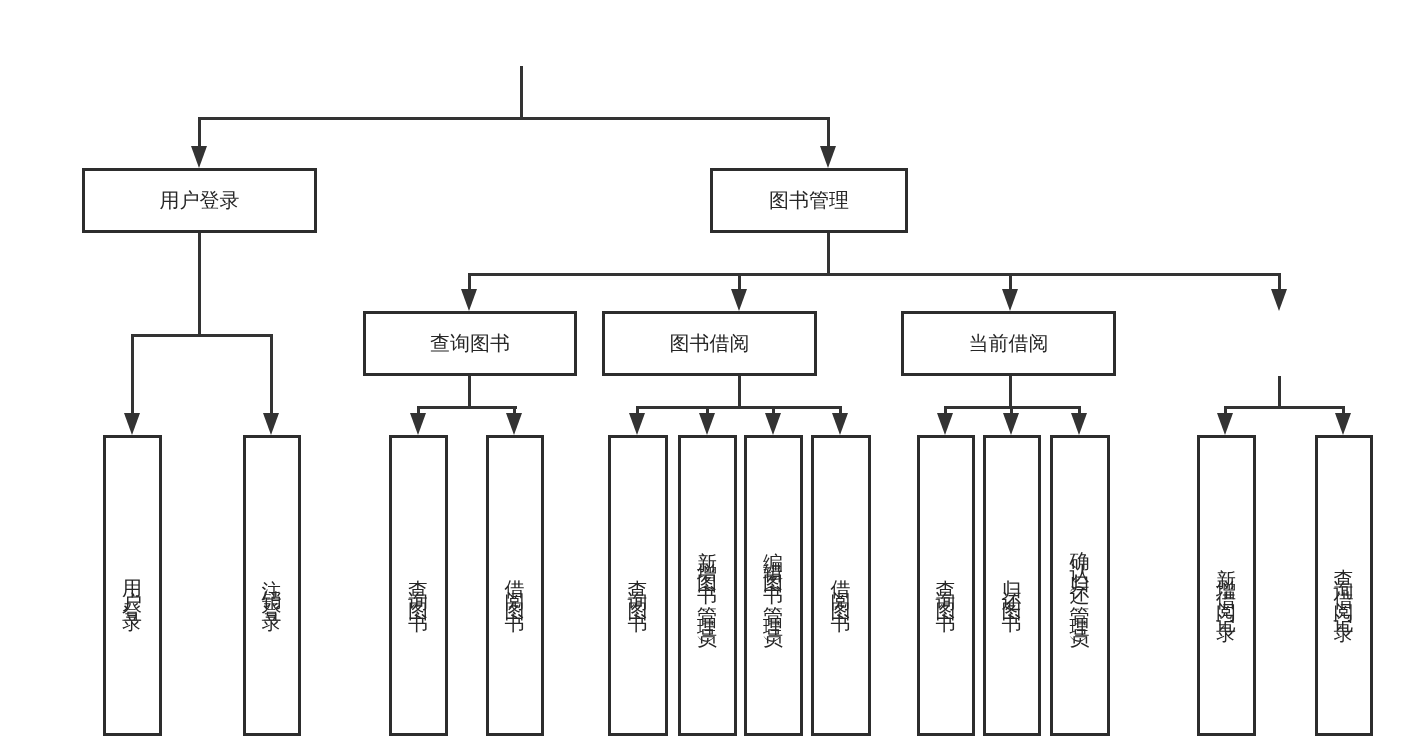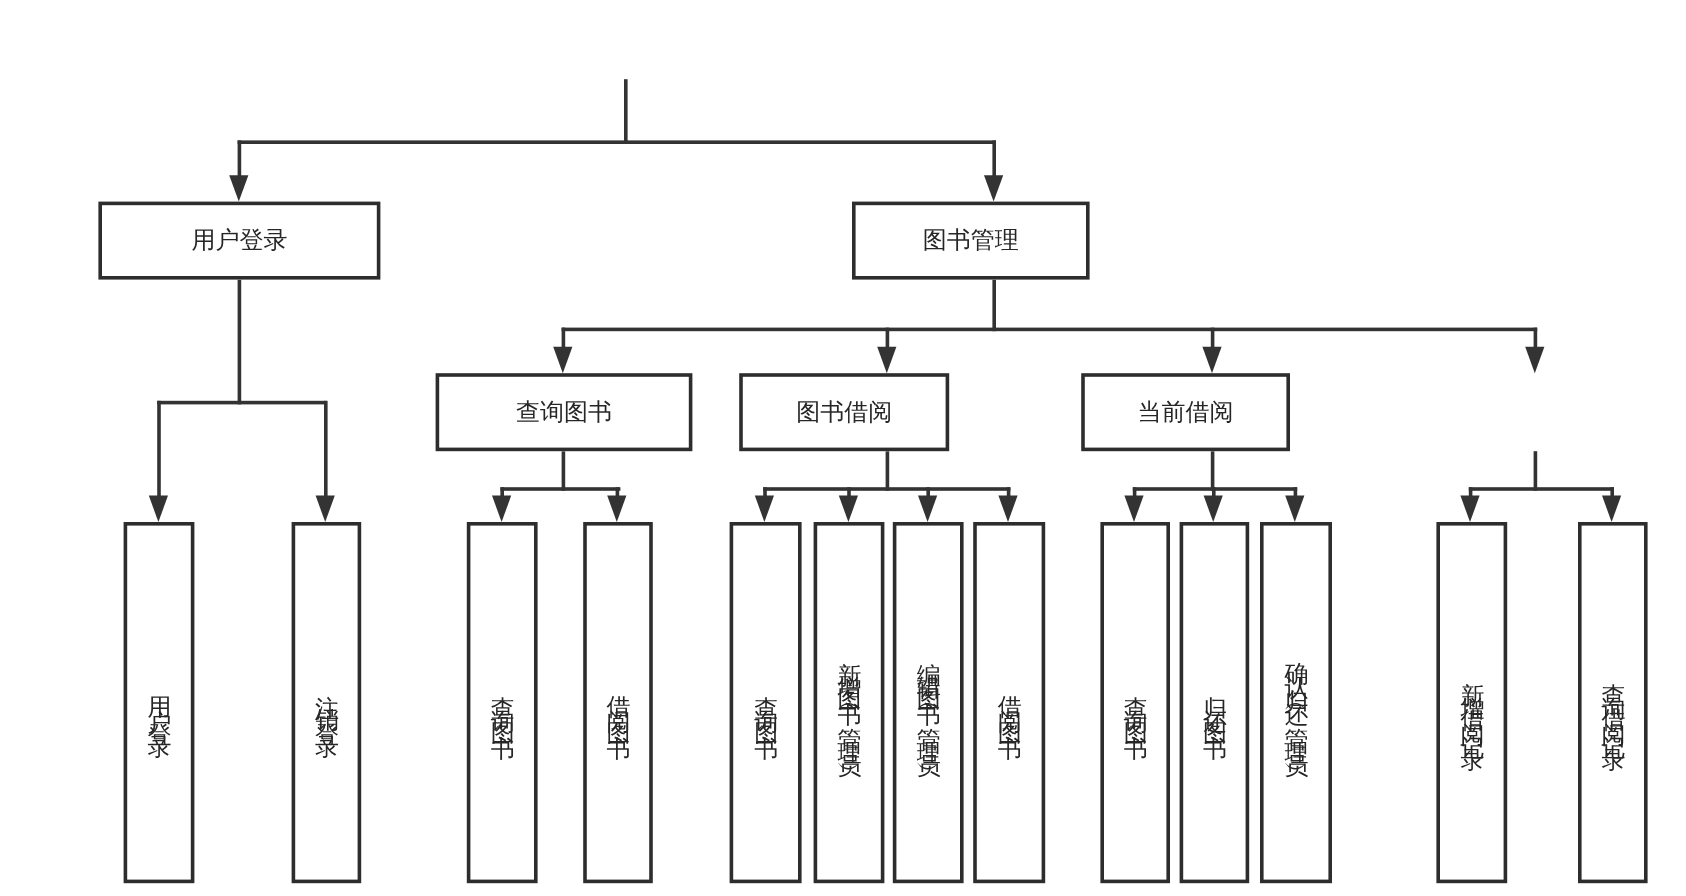--- a/index.html
+++ b/index.html
@@ -129,24 +129,24 @@
   <div class="node branch" style="left:82px;top:168px;width:235px">
     <span>用户登录</span>
   </div>
   <div class="node branch" style="left:710px;top:168px;width:198px">
     <span>图书管理</span>
   </div>
 
   <div class="node branch" style="left:363px;top:311px;width:214px">
     <span>查询图书</span>
   </div>
-  <div class="node branch" style="left:616px;top:311px;width:175px">
+  <div class="node branch" style="left:602px;top:311px;width:215px">
     <span>图书借阅</span>
   </div>
-  <div class="node branch" style="left:901px;top:311px;width:174px">
+  <div class="node branch" style="left:901px;top:311px;width:215px">
     <span>当前借阅</span>
   </div>
 
   <div class="node leaf" style="left:103px;width:59px">
     <span class="vtext">用户登录</span>
   </div>
   <div class="node leaf" style="left:243px;width:58px">
     <span class="vtext">注销登录</span>
   </div>
   <div class="node leaf" style="left:389px;width:59px">

